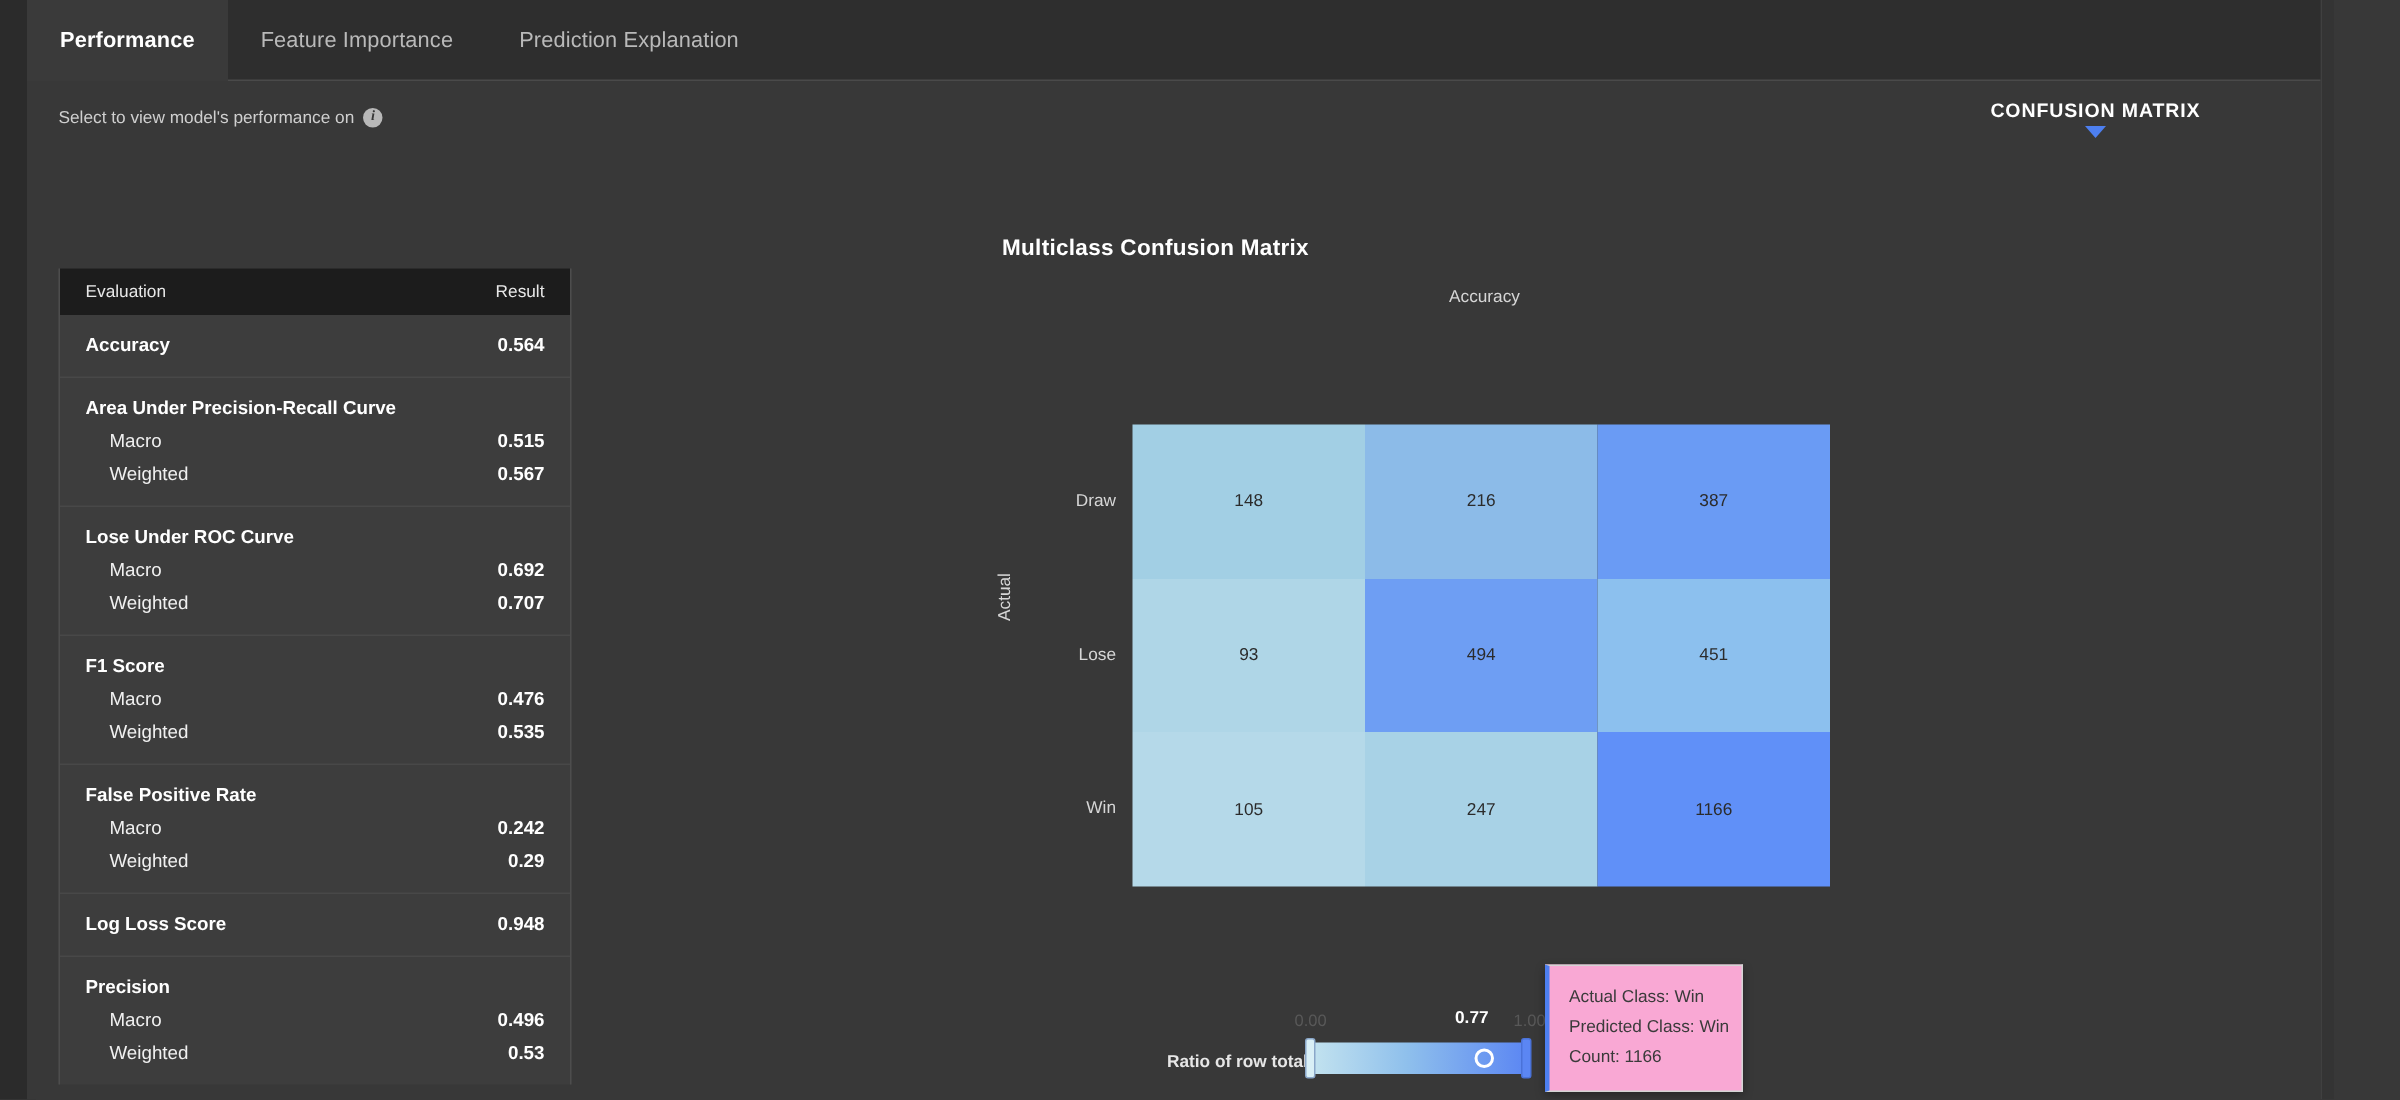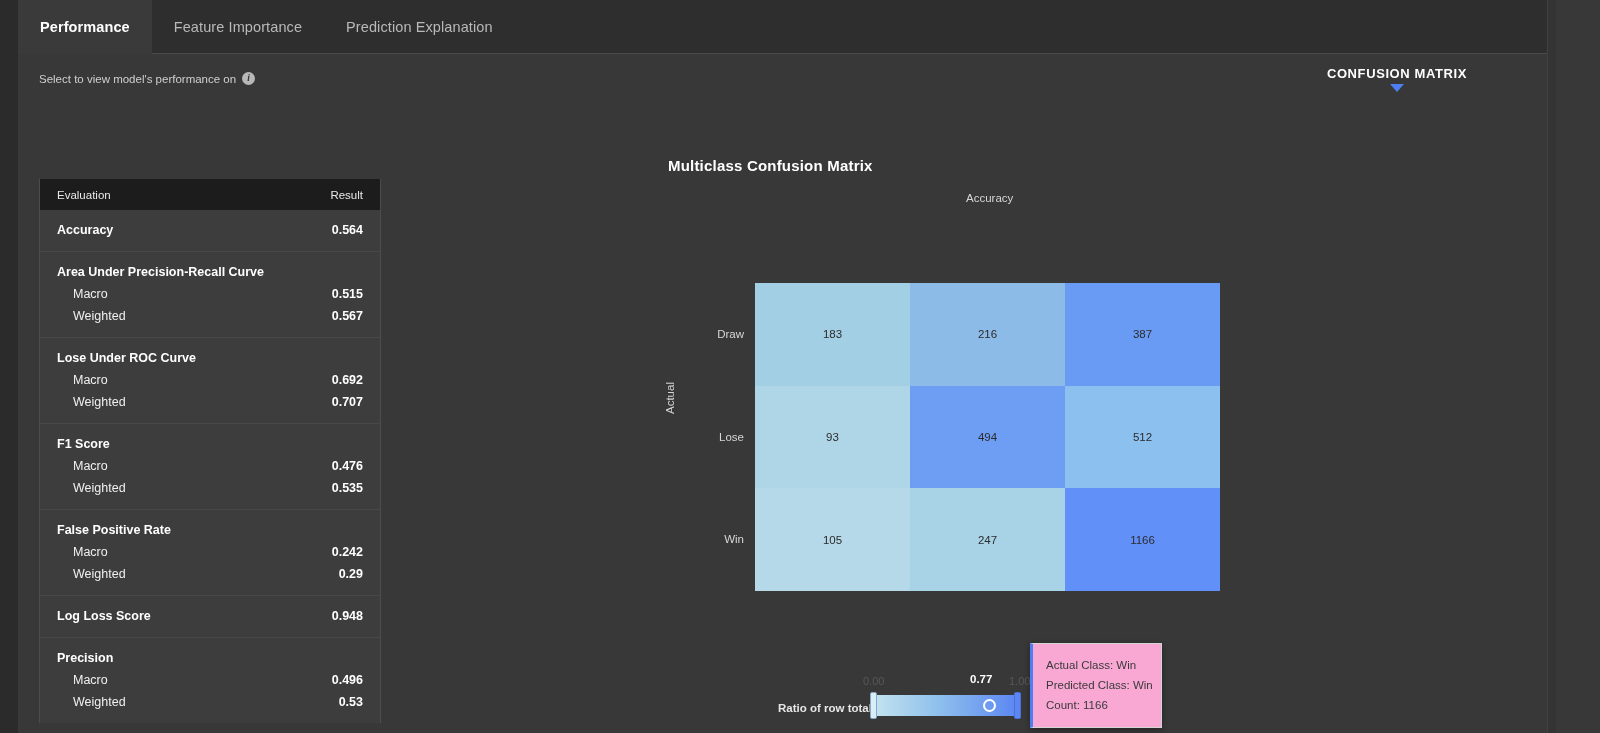--- a/index.html
+++ b/index.html
@@ -337,26 +337,26 @@
         <div class="col-tick" style="left: 310px;">
           <span>Win</span>
         </div>
       </div>
     <div class="row-ticks" id="row-ticks-host">
         <div class="row-tick" style="top: 0px;">Draw</div>
         <div class="row-tick" style="top: 102.67px;">Lose</div>
         <div class="row-tick" style="top: 205.34px;">Win</div>
       </div>
     <div class="matrix" id="matrix-host">
-        <div class="cell" style="background: rgb(162, 207, 228);">183</div>
+        <div class="cell" style="background: rgb(162, 207, 228);">148</div>
         <div class="cell" style="background: rgb(140, 187, 232);">216</div>
         <div class="cell" style="background: rgb(106, 155, 244);">387</div>
         <div class="cell" style="background: rgb(175, 214, 231);">93</div>
         <div class="cell" style="background: rgb(110, 158, 243);">494</div>
-        <div class="cell" style="background: rgb(140, 192, 238);">512</div>
+        <div class="cell" style="background: rgb(140, 192, 238);">451</div>
         <div class="cell" style="background: rgb(181, 217, 233);">105</div>
         <div class="cell" style="background: rgb(168, 210, 230);">247</div>
         <div class="cell" style="background: rgb(96, 144, 248);">1166</div>
       </div>
 
     <div class="cbar-wrap">
       <div class="cbar-label">Ratio of row total</div>
       <div class="cbar-tick t0">0.00</div>
       <div class="cbar-tick tcur">0.77</div>
       <div class="cbar-tick t1">1.00</div>

